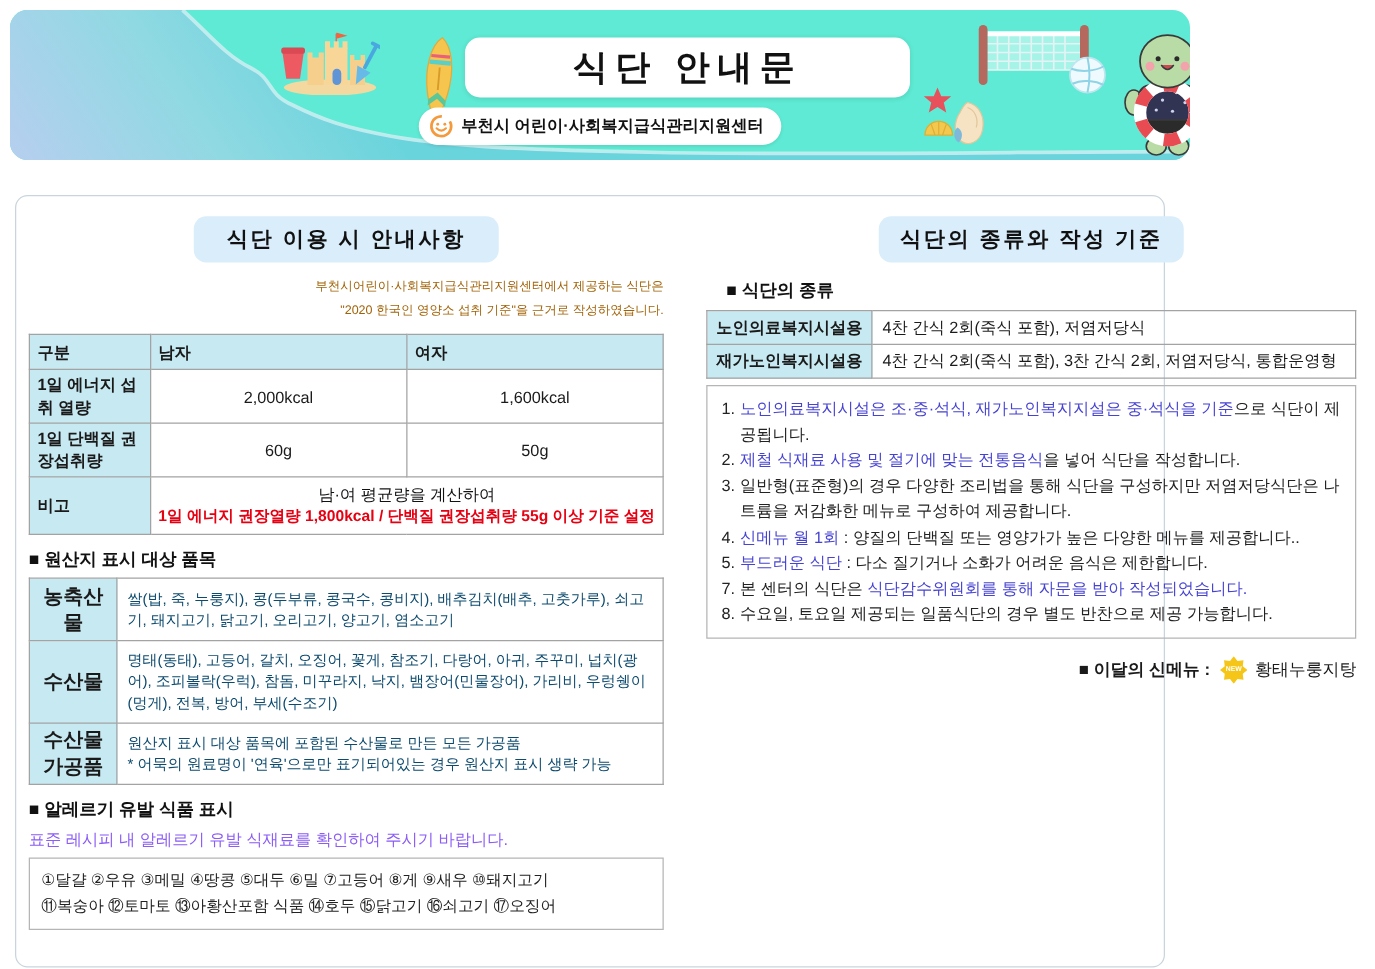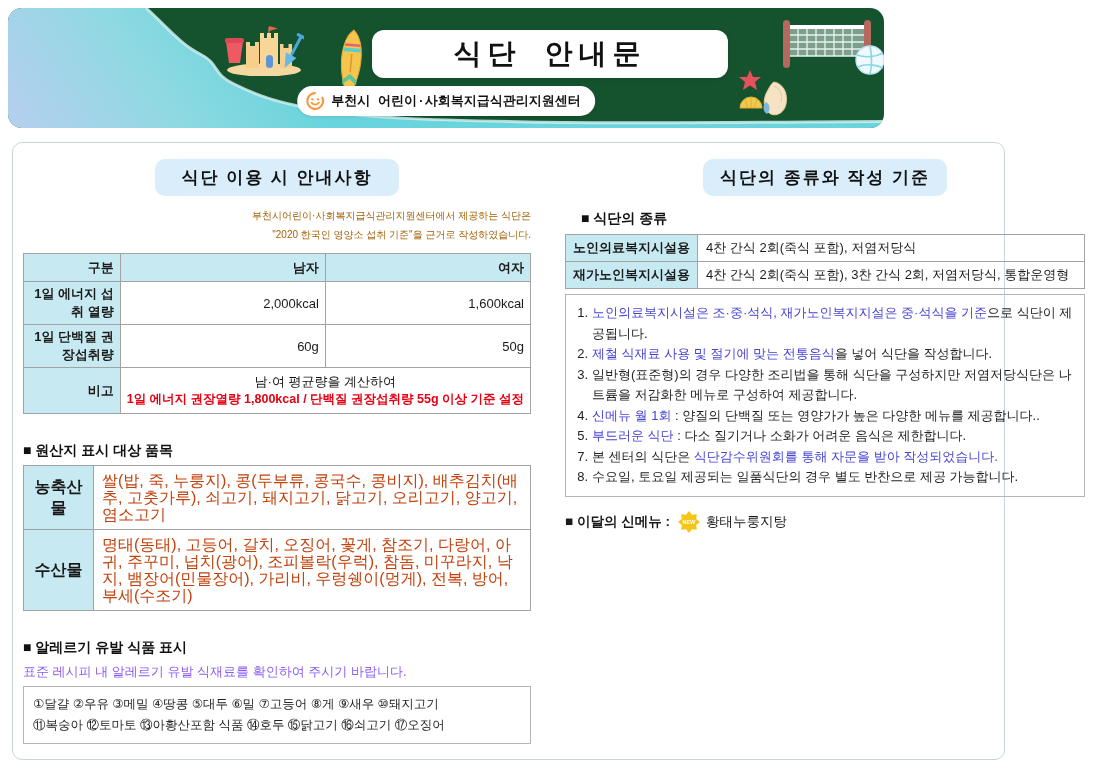--- a/index.html
+++ b/index.html
@@ -1,75 +1,75 @@
 <!DOCTYPE html>
 <html><head>
 <meta charset="utf-8">
 <style>
   * { margin:0; padding:0; box-sizing:border-box; }
   html,body { width:1100px; height:775px; background:#ffffff;
     font-family:"Liberation Sans","DejaVu Sans",sans-serif; color:#1a1a1a; }
   .page { position:relative; width:1100px; height:775px; overflow:hidden; }
 
   
-  .banner { position:absolute; left:8px; top:8px; width:876px; height:120px;
-    border-radius:14px; overflow:hidden; background:#14532d;font-family:Liberation Mono, monospace; }
+  .banner { position:absolute; left:8px; top:8px; width:944px; height:120px;
+    border-radius:14px; overflow:hidden; background:#5eead4; }
   .banner svg.sea { position:absolute; left:0; top:0; }
   .deco { position:absolute; }
   .title-box { position:absolute; left:364px; top:22px; width:356px; height:48px;
     background:#ffffff; border-radius:12px; box-shadow:0 1px 4px rgba(0,0,0,.10);
     display:flex; align-items:center; justify-content:center; }
   .title-box h1 { font-size:28px; font-weight:bold; letter-spacing:6px; color:#111; }
   .logo-pill { position:absolute; left:50%; transform:translateX(-50%); top:78px;
     height:30px; background:#ffffff; border-radius:15px; padding:0 14px 0 8px;
     display:flex; align-items:center; gap:6px; box-shadow:0 1px 3px rgba(0,0,0,.10); }
   .logo-pill .org { font-size:13px; font-weight:bold; color:#111; }
 
   
-  .main-box { position:absolute; left:12px; top:142px; width:993px; height:618px;
+  .main-box { position:absolute; left:12px; top:156px; width:920px; height:618px;
     background:#ffffff; border:1.5px solid #c9d5dd; border-radius:10px; }
   .col { position:absolute; top:0; }
   .col-left  { left:10px;  width:508px; }
   .col-right { left:552px; width:520px; }
 
   .section-pill { margin:16px auto 0 auto; background:#d9edfb; border-radius:10px;
     width:244px; height:37px; display:flex; align-items:center; justify-content:center;
     font-size:17px; font-weight:bold; letter-spacing:2px; color:#111; }
   .intro { margin-top:10px; text-align:right; font-size:10px; line-height:19px; color:#a16207; }
 
   table { border-collapse:collapse; width:100%; }
   td, th { border:1px solid #a3a3a3; font-size:13px; padding:3px 6px; vertical-align:middle; }
-  .thbg { background:#c7e9f1; font-weight:bold; text-align:right; }
+  .thbg { background:#c7e9f1; font-weight:bold; text-align:left; }
   .nutri-table { margin-top:9px; }
   .nutri-table th { height:28px; }
-  .nutri-table td.val { text-align:right; height:33px; }
+  .nutri-table td.val { text-align:center; height:33px; }
   .note-line1 { text-align:center; font-size:13px; color:#111; }
   .note-line2 { text-align:center; font-size:12.5px; font-weight:bold; color:#e60012; white-space:nowrap; }
 
-  .h-block { margin-top:28px; font-size:14px; font-weight:bold; color:#111; }
+  .h-block { margin-top:11px; font-size:14px; font-weight:bold; color:#111; }
   .origin-table { margin-top:5px; }
   .origin-table td.lab { width:70px; text-align:center; font-weight:bold; background:#c7e9f1; font-size:16px; }
-  .origin-table td.txt { font-size:16px; line-height:17px; padding:6px 8px; color:#c2410c;margin-left:17px; }
+  .origin-table td.txt { font-size:12px; line-height:17px; padding:6px 8px; color:#0c4a6e;margin-left:17px; }
 
   .allergy-note { margin-top:6px; font-size:13px; color:#8b5cf6; }
   .allergy-box { margin-top:5px; border:1px solid #b5b5b5; padding:7px 9px;
     font-size:12.5px; line-height:21px; color:#222; }
 
   .types-table { margin-top:6px; }
   .types-table td.lab { width:132px; text-align:center; font-weight:bold; background:#c7e9f1; height:27px; }
   .types-table td.txt { font-size:13px; padding-left:8px; }
 
   .criteria-box { margin-top:5px; border:1px solid #b5b5b5; padding:8px 6px 8px 6px; }
   .criteria-box ol { list-style:none; }
   .criteria-box li { display:flex; font-size:13px; line-height:20.5px; color:#222; }
   .criteria-box li .num { width:20px; text-align:right; padding-right:4px; flex:none; }
   .criteria-box li .txt { flex:1; }
   .blue { color:#4743d2; }
 
-  .newmenu { margin-top:14px; display:flex; align-items:center; font-size:13.5px; }
+  .newmenu { margin-top:14px; display:flex; align-items:center; font-size:13.5px;justify-content:flex-end; }
   .newmenu .nm-head { font-weight:bold; }
   .newmenu .nm-name { margin-left:4px; }
   .new-badge { position:relative; width:22px; height:22px; margin:0 2px 0 8px; flex:none; }
   .new-badge span { position:absolute; left:0; top:8px; width:22px; text-align:center;
     font-size:5.5px; font-weight:bold; color:#ffffff; }
 </style>
 </head>
 <body>
 
 <div class="page">
@@ -270,20 +270,27 @@
       <table class="origin-table">
         <tbody>
             <tr>
           <td class="lab" style="height:50px;">농축산물</td>
           <td class="txt">쌀(밥, 죽, 누룽지), 콩(두부류, 콩국수, 콩비지), 배추김치(배추, 고춧가루), 쇠고기, 돼지고기, 닭고기, 오리고기, 양고기, 염소고기</td>
         </tr>
         <tr>
           <td class="lab" style="height:66px;">수산물</td>
           <td class="txt">명태(동태), 고등어, 갈치, 오징어, 꽃게, 참조기, 다랑어, 아귀, 주꾸미, 넙치(광어), 조피볼락(우럭), 참돔, 미꾸라지, 낙지, 뱀장어(민물장어), 가리비, 우렁쉥이(멍게), 전복, 방어, 부세(수조기)</td>
         </tr>
+        <tr>
+          <td class="lab" style="height:48px;">수산물 가공품</td>
+          <td class="txt">
+            <div>원산지 표시 대상 품목에 포함된 수산물로 만든 모든 가공품</div>
+            <div>* 어묵의 원료명이 '연육'으로만 표기되어있는 경우 원산지 표시 생략 가능</div>
+          </td>
+        </tr>
       </tbody>
         </table>
 
       <div class="h-block">■ 알레르기 유발 식품 표시</div>
       <div class="allergy-note">표준 레시피 내 알레르기 유발 식재료를 확인하여 주시기 바랍니다.</div>
       <div class="allergy-box">
         <div>①달걀 ②우유 ③메밀 ④땅콩 ⑤대두 ⑥밀 ⑦고등어 ⑧게 ⑨새우 ⑩돼지고기</div>
         <div>⑪복숭아 ⑫토마토 ⑬아황산포함 식품 ⑭호두 ⑮닭고기 ⑯쇠고기 ⑰오징어</div>
 
       </div>

